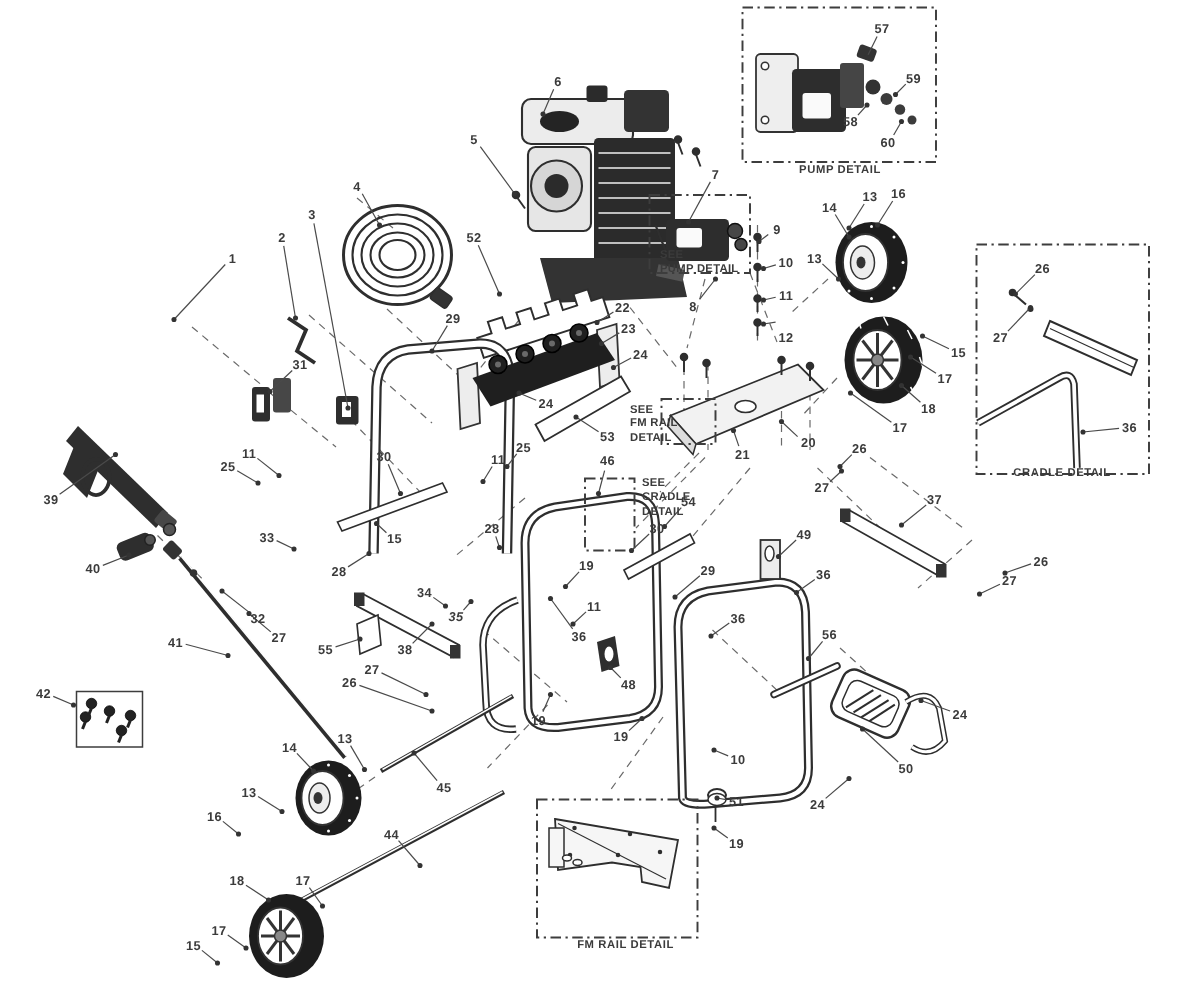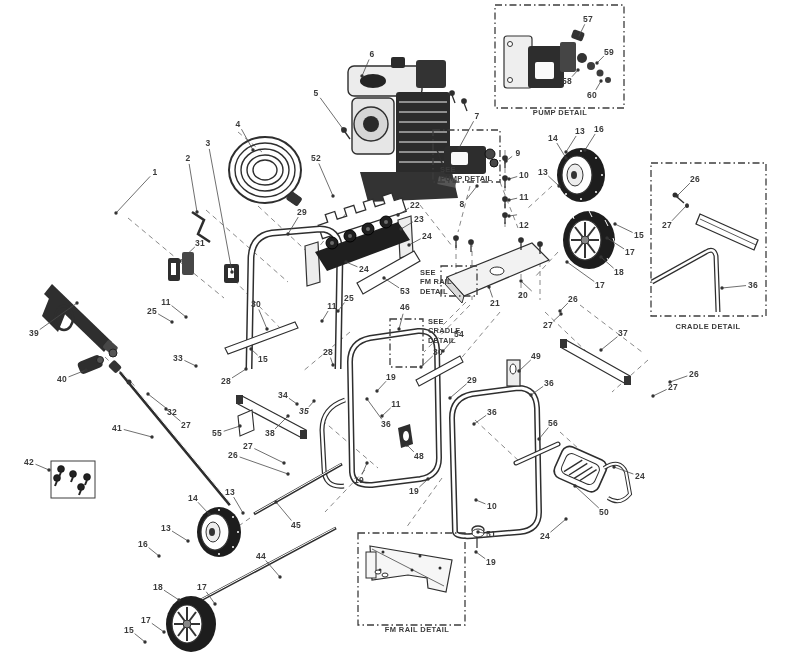--- a/index.html
+++ b/index.html
@@ -539,21 +539,21 @@
         <circle cx="677" cy="196" r="1.7" fill="#333"></circle>
         <line x1="671.9497474683059" y1="220.7573593128807" x2="687" y2="205" stroke="#4a4a4a" stroke-width="0.8"></line>
         <circle cx="687" cy="205" r="1.7" fill="#333"></circle>
         <line x1="746.0325499051129" y1="285.5779451691611" x2="722" y2="288" stroke="#4a4a4a" stroke-width="0.8"></line>
         <circle cx="722" cy="288" r="1.7" fill="#333"></circle>
       </g>
 </svg>
 
 <div id="overlay">
       <div class="inset-label" style="left: 560px; top: 108px;">PUMP DETAIL</div>
-      <div class="inset-label" style="left: 708px; top: 322px; text-align: center;">CRADLE DETAIL</div>
+      <div class="inset-label" style="left: 708px; top: 310px; text-align: center;">CRADLE DETAIL</div>
       <div class="inset-label" style="left: 417px; top: 625px;">FM RAIL DETAIL</div>
       <div class="note" style="left: 440px; top: 165px;">SEE
 PUMP DETAIL</div>
       <div class="note" style="left: 420px; top: 268px;">SEE
 FM RAIL
 DETAIL</div>
       <div class="note" style="left: 428px; top: 317px;">SEE
 CRADLE
 DETAIL</div>
       <span class="callout" style="left: 155px; top: 172px;">1</span>
@@ -576,21 +576,21 @@
       <span class="callout" style="left: 524px; top: 197px;">11</span>
       <span class="callout" style="left: 524px; top: 225px;">12</span>
       <span class="callout" style="left: 580px; top: 131px;">13</span>
       <span class="callout" style="left: 599px; top: 129px;">16</span>
       <span class="callout" style="left: 553px; top: 138px;">14</span>
       <span class="callout" style="left: 543px; top: 172px;">13</span>
       <span class="callout" style="left: 639px; top: 235px;">15</span>
       <span class="callout" style="left: 630px; top: 252px;">17</span>
       <span class="callout" style="left: 619px; top: 272px;">18</span>
       <span class="callout" style="left: 600px; top: 285px;">17</span>
-      <span class="callout" style="left: 523px; top: 295px;">20</span>
+      <span class="callout" style="left: 539px; top: 295px;">20</span>
       <span class="callout" style="left: 495px; top: 303px;">21</span>
       <span class="callout" style="left: 415px; top: 205px;">22</span>
       <span class="callout" style="left: 419px; top: 219px;">23</span>
       <span class="callout" style="left: 427px; top: 236px;">24</span>
       <span class="callout" style="left: 364px; top: 269px;">24</span>
       <span class="callout" style="left: 405px; top: 291px; text-align: center;">53</span>
       <span class="callout" style="left: 405px; top: 307px;">46</span>
       <span class="callout" style="left: 459px; top: 334px;">54</span>
       <span class="callout" style="left: 438px; top: 352px;">30</span>
       <span class="callout" style="left: 391px; top: 377px;">19</span>

